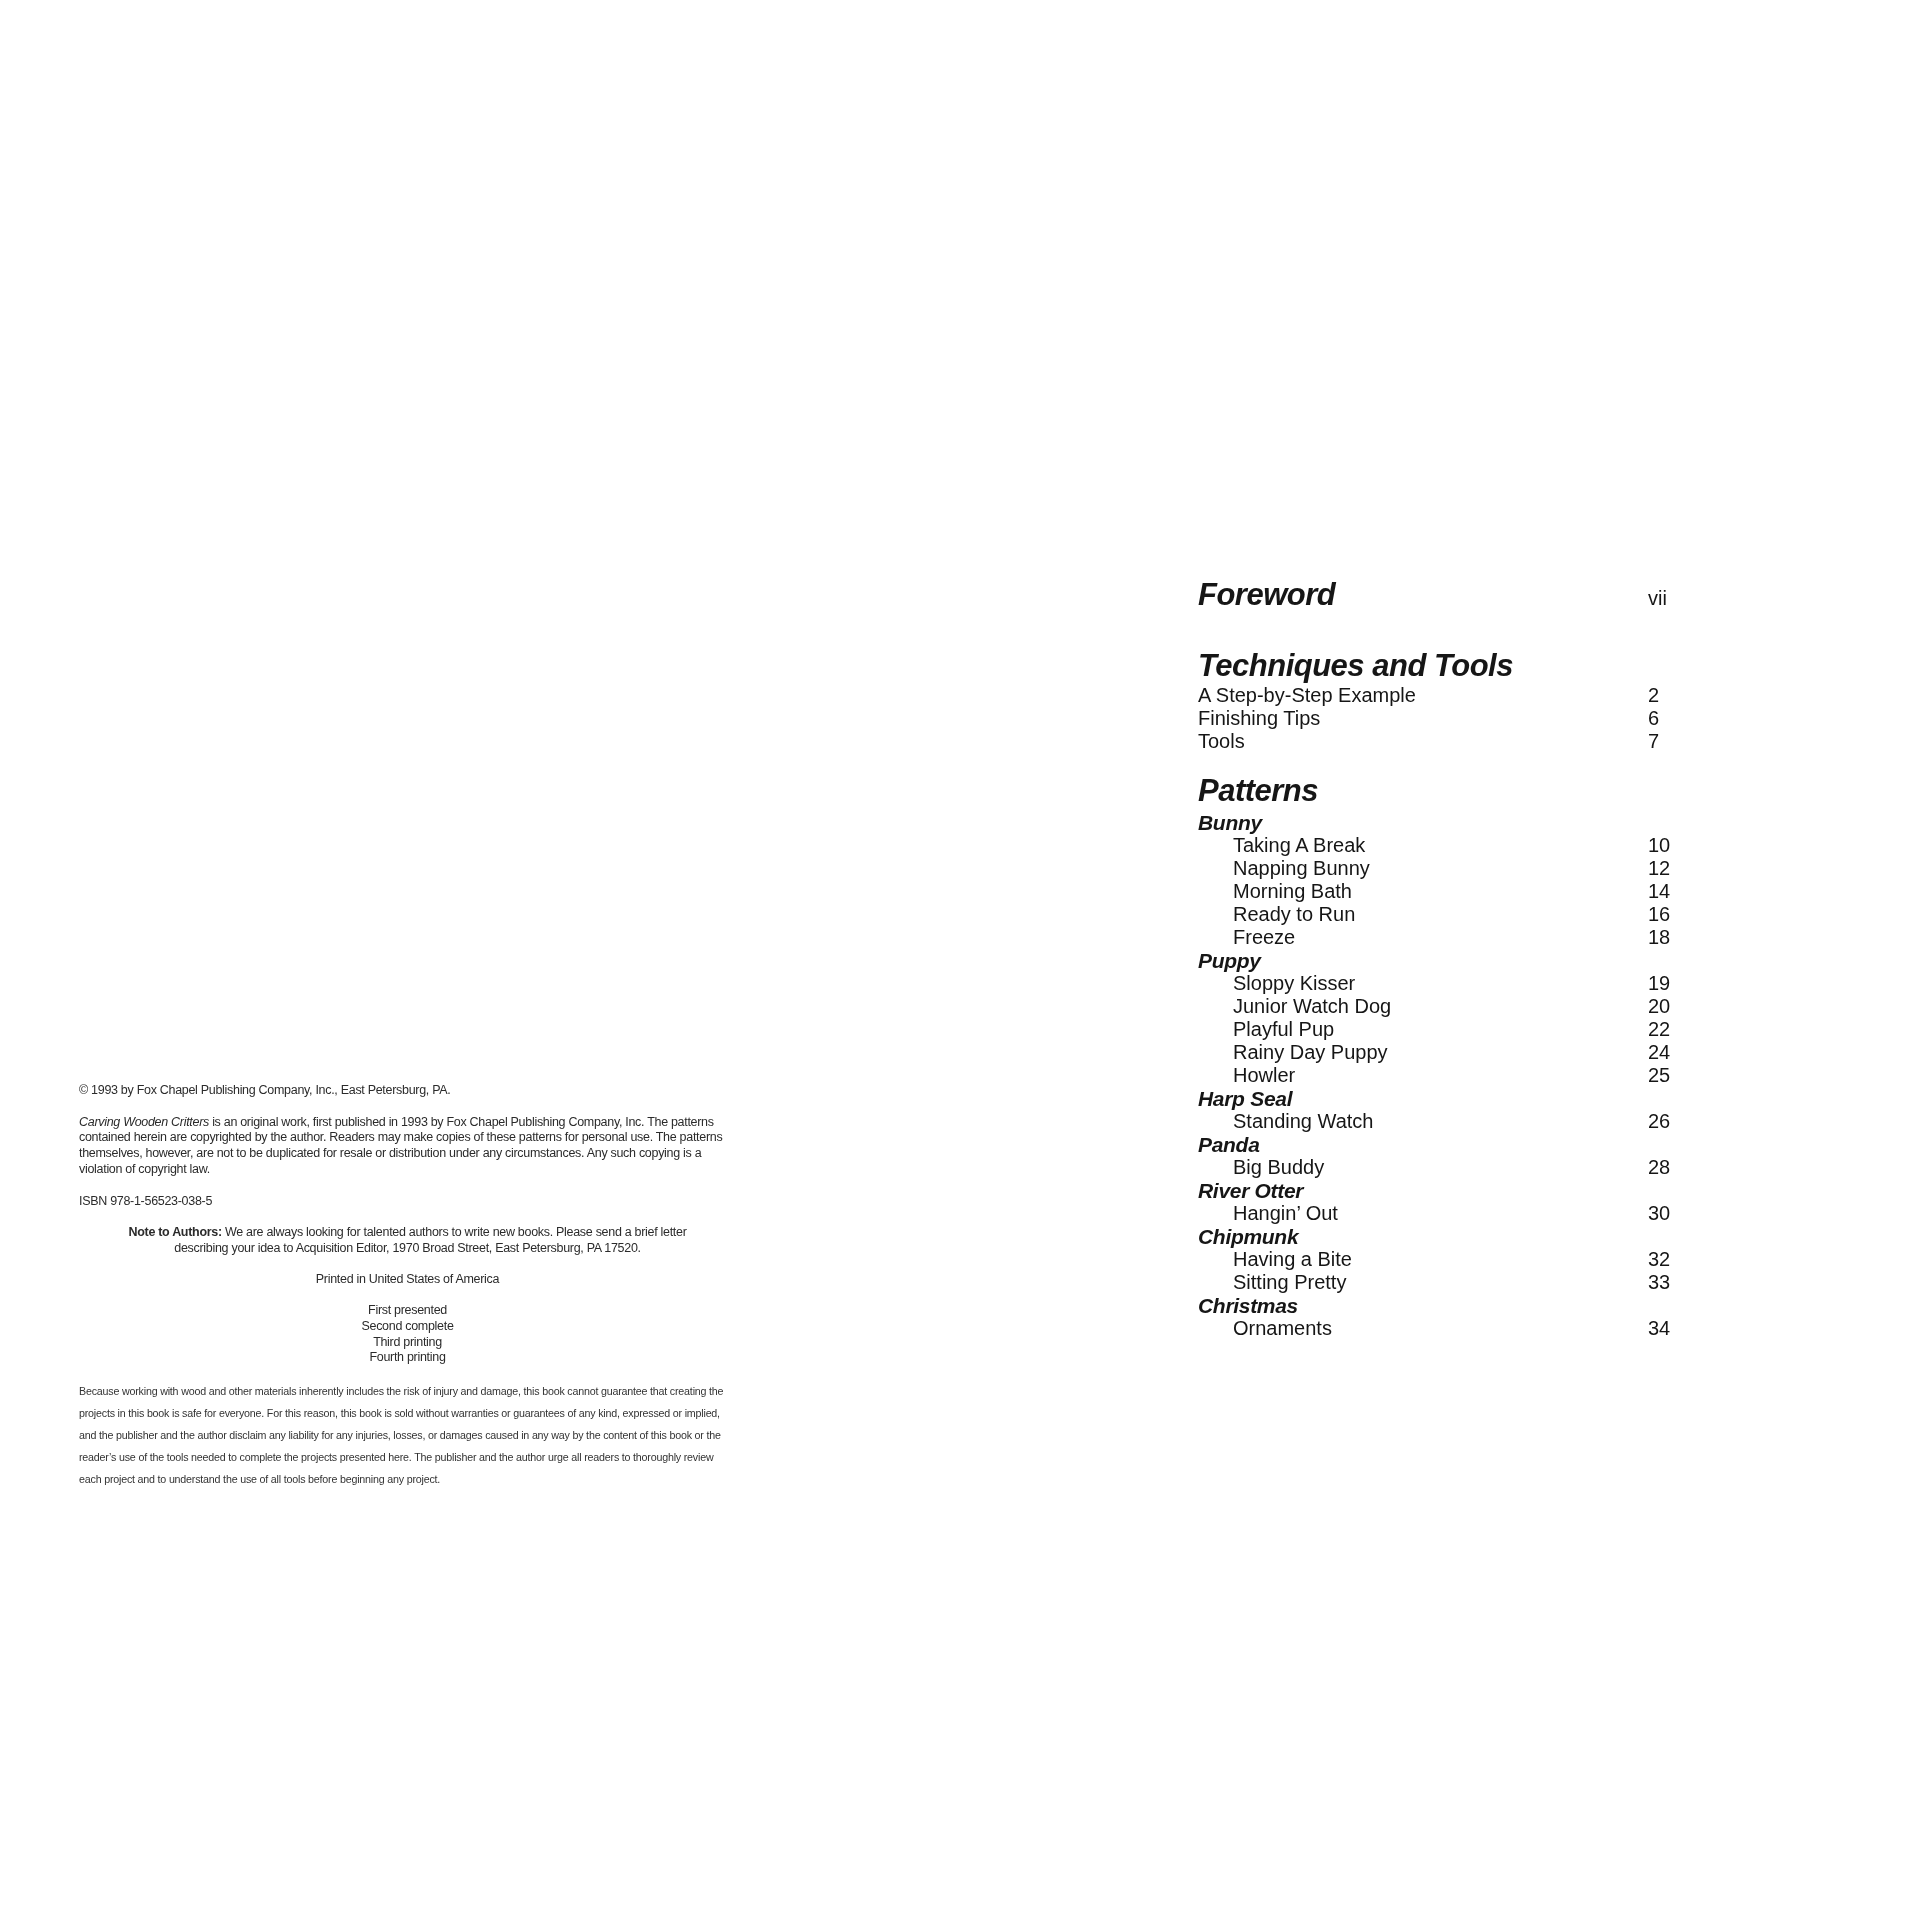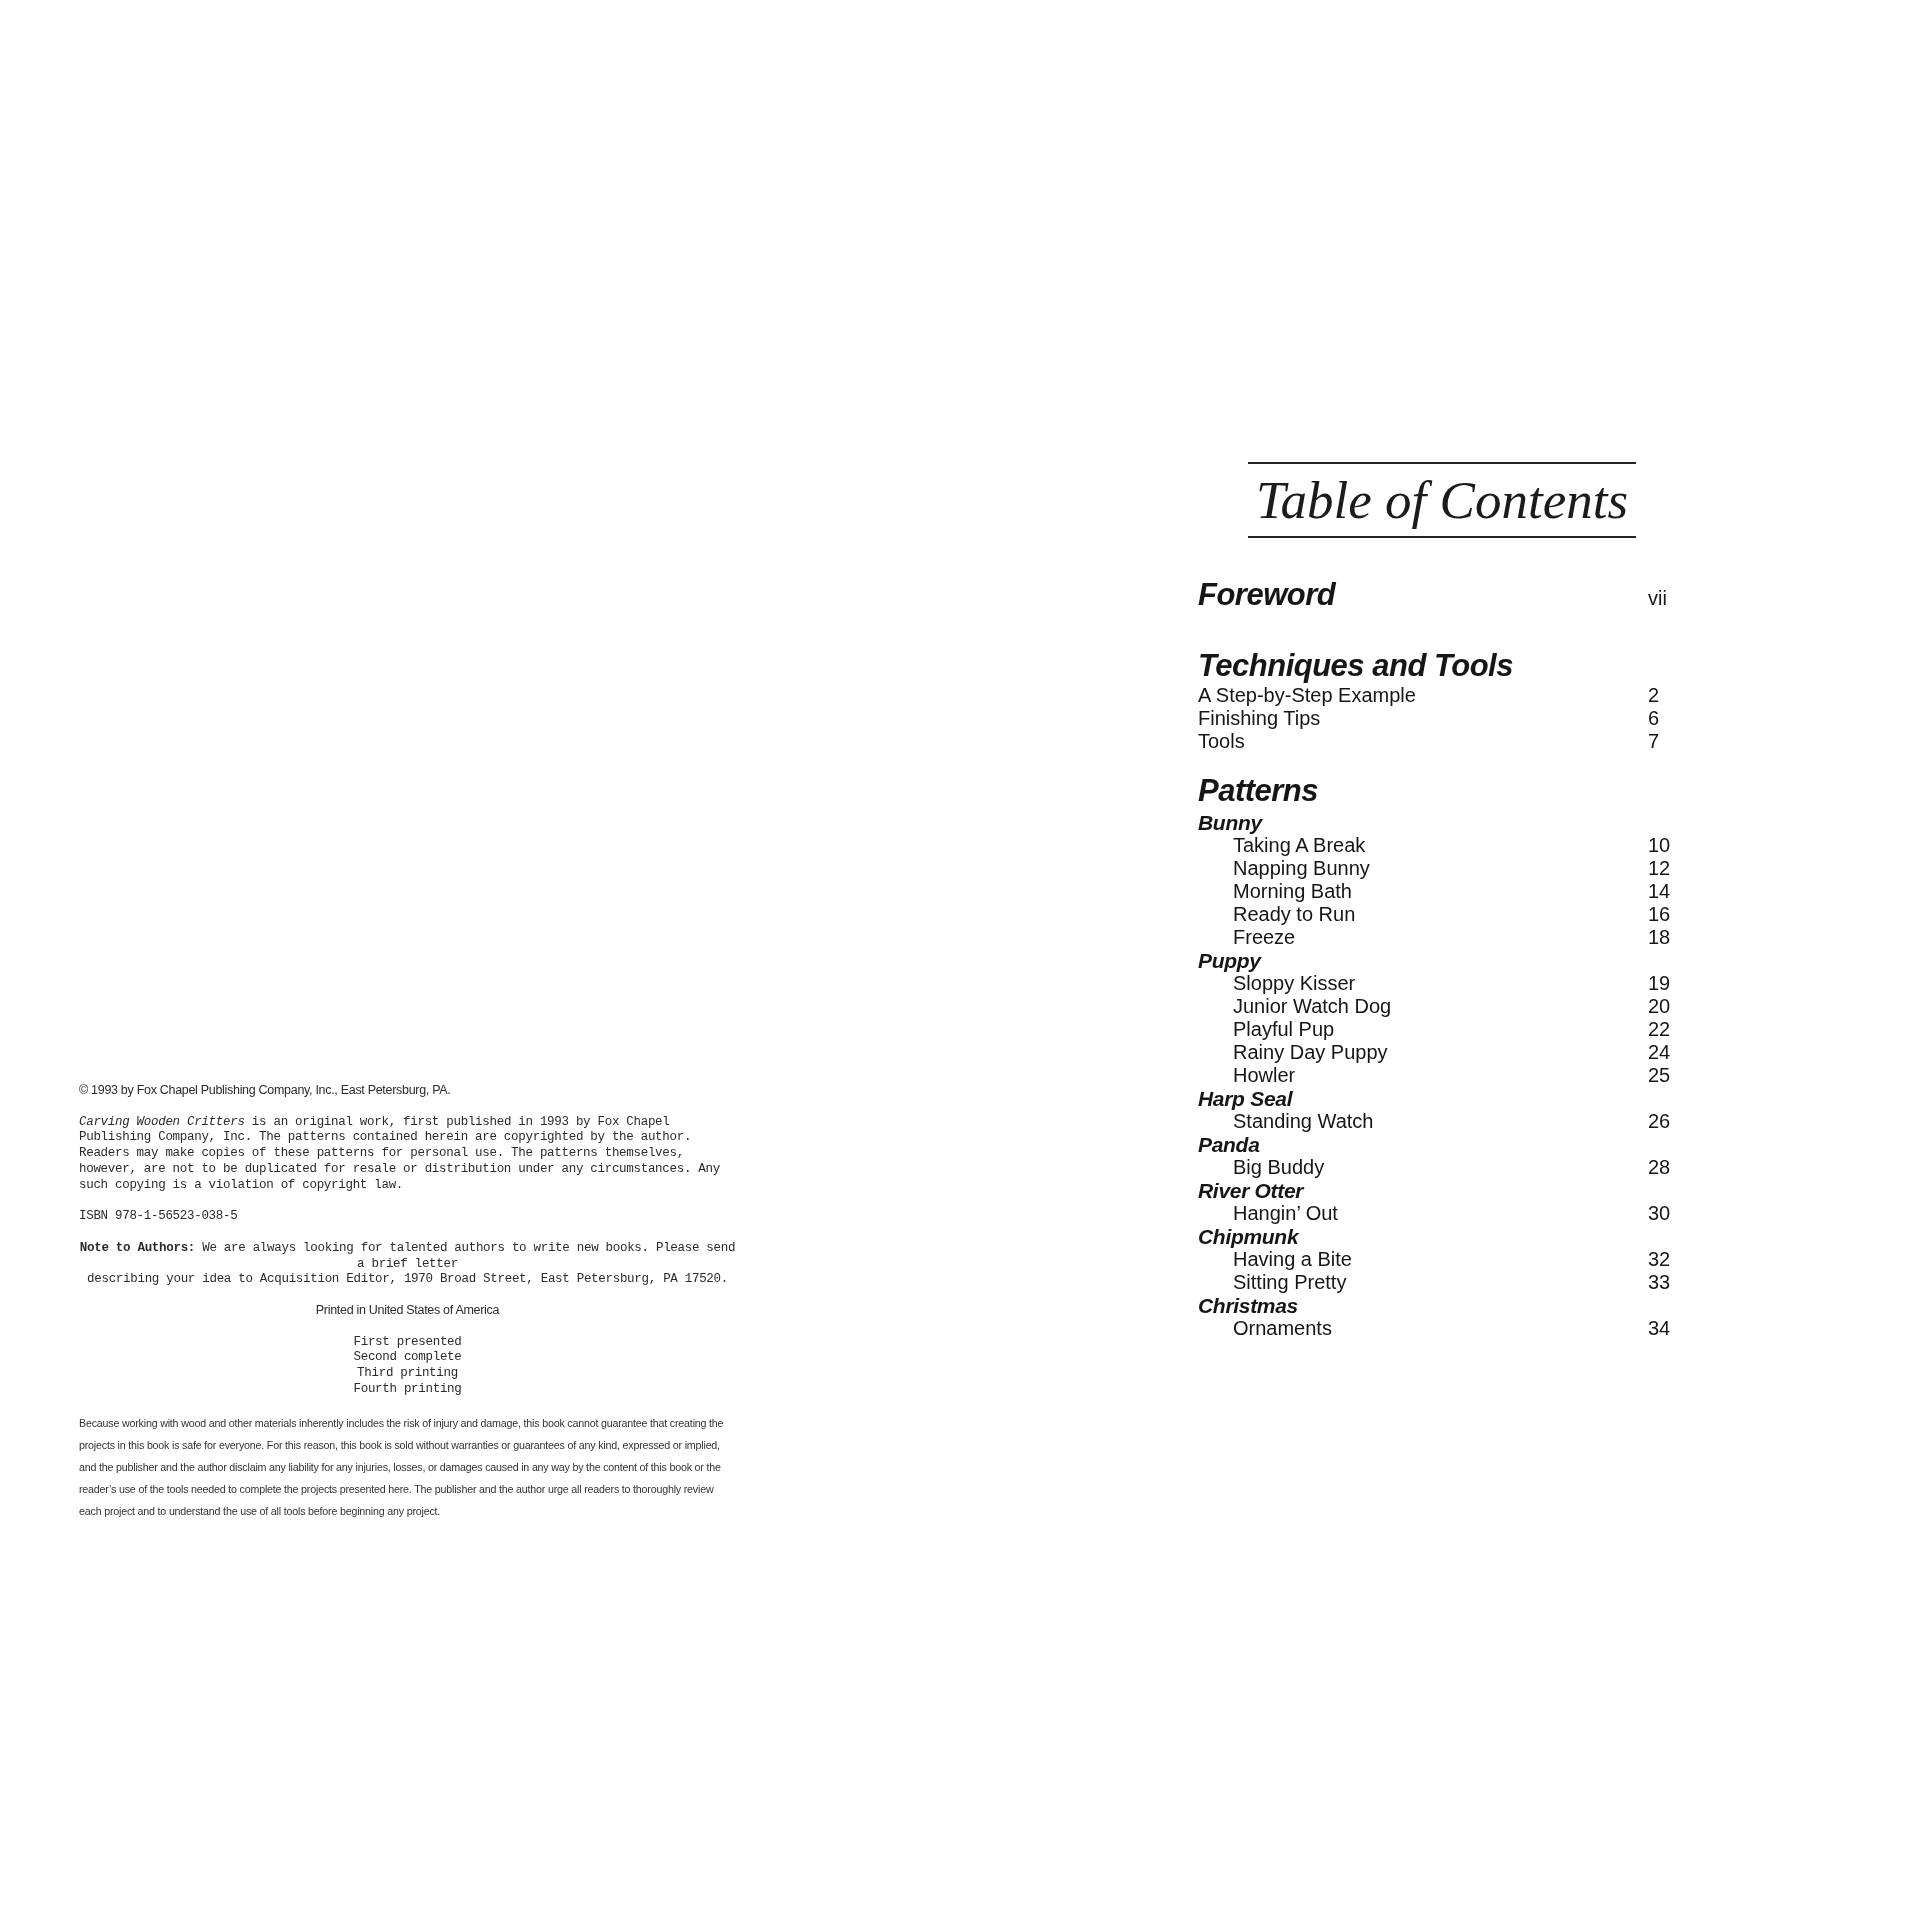--- a/index.html
+++ b/index.html
@@ -18,21 +18,21 @@
     position: absolute;
     left: 79px;
     top: 1083px;
     width: 657px;
     font-size: 12.5px;
     line-height: 15.7px;
     letter-spacing: -0.3px;
     color: #2b2b2b;
   }
   .left-page p { margin: 0; }
-  .lp-gap   { margin-top: 16px !important; font-family: Liberation Mono, monospace; }
+  .lp-gap   { margin-top: 16px !important; }
   .lp-gap15 { margin-top: 15px !important; }
   .lp-center { text-align: center; }
   .lp-italic { font-style: italic; }
   .lp-bold   { font-weight: bold; }
   .lp-disclaimer {
     margin-top: 14px !important;
     font-size: 10.7px;
     line-height: 22px;
     letter-spacing: -0.2px;
     width: 659px;
@@ -130,25 +130,20 @@
     <p class="lp-gap lp-center">
       <span>First presented</span><br>
       <span>Second complete</span><br>
       <span>Third printing</span><br>
       <span>Fourth printing</span>
     </p>
 
     <p class="lp-disclaimer">Because working with wood and other materials inherently includes the risk of injury and damage, this book cannot guarantee that creating the projects in this book is safe for everyone. For this reason, this book is sold without warranties or guarantees of any kind, expressed or implied, and the publisher and the author disclaim any liability for any injuries, losses, or damages caused in any way by the content of this book or the reader’s use of the tools needed to complete the projects presented here. The publisher and the author urge all readers to thoroughly review each project and to understand the use of all tools before beginning any project.</p>
   </div>
 
-  <div class="toc-title-block">
-    <div class="toc-rule"></div>
-    <div class="toc-title">Table of Contents</div>
-    <div class="toc-rule"></div>
-  </div>
 
   <div class="toc-list">
 
     <div class="toc-foreword-row">
       <span class="toc-big-head">Foreword</span>
       <span class="toc-page-foreword">vii</span>
     </div>
 
     <div class="toc-big-head toc-heading-techniques">Techniques and Tools</div>
     <div class="toc-rows" id="tech-rows">

